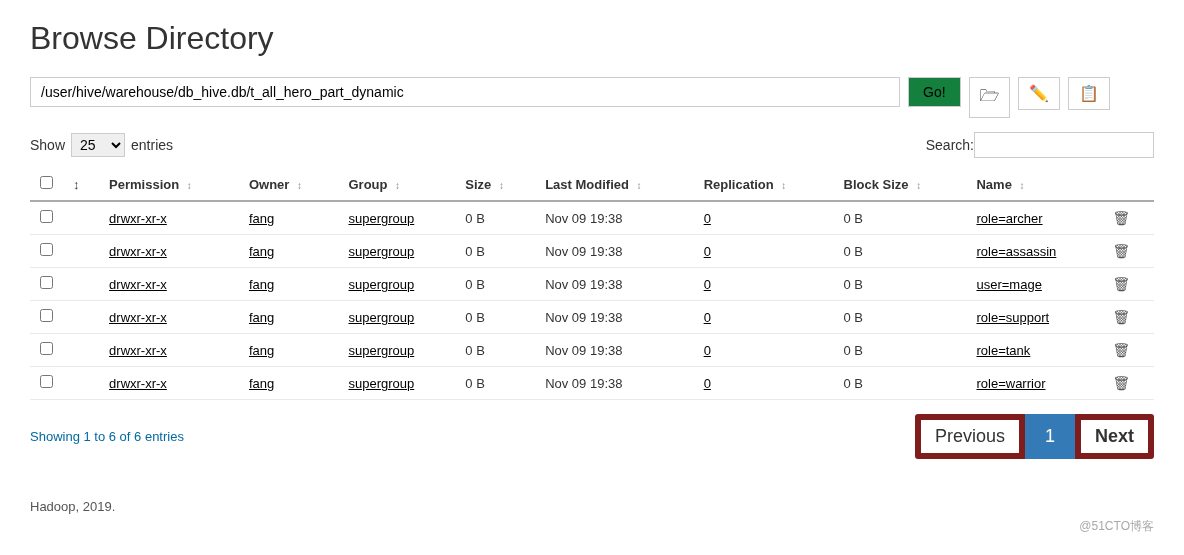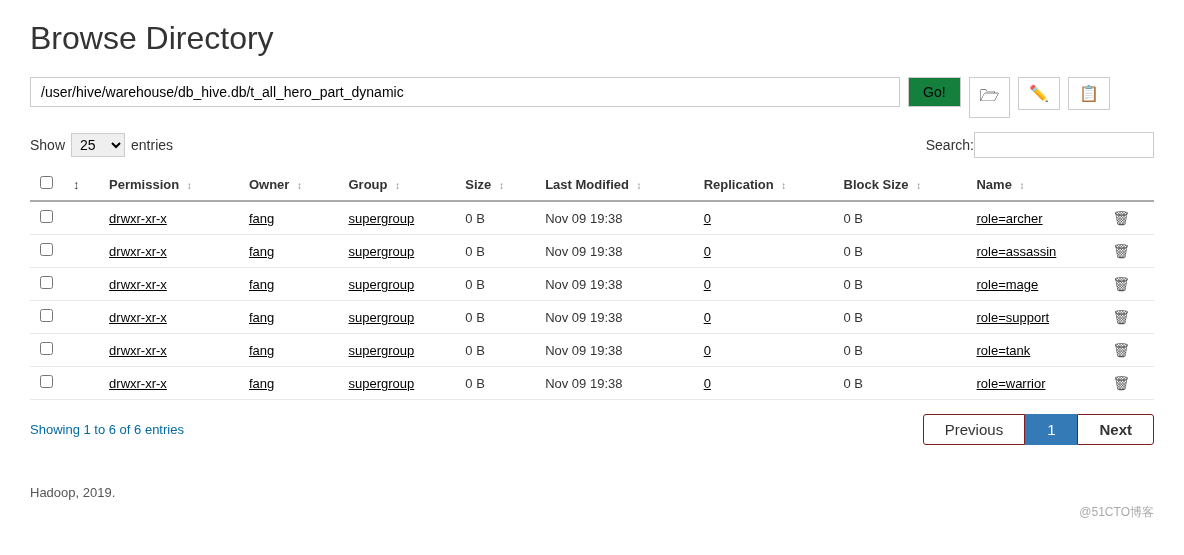--- a/index.html
+++ b/index.html
@@ -25,21 +25,21 @@
     td { padding: 8px 10px; border-bottom: 1px solid #e9e9e9; vertical-align: middle; }
 
     .cb-col { width: 30px; }
     .link-blue { color: #000000; text-decoration: underline; cursor: pointer; }
     .delete-btn { background: none; border: none; cursor: pointer; color: #555; font-size: 14px; }
 
     .footer-bar { display: flex; align-items: center; justify-content: space-between; margin-top: 14px; }
     .showing-text { font-size: 13px; color: #0369a1; }
 
     .pagination { display: flex; gap: 0; }
-    .page-btn { padding: 6px 21px; border: 1px solid #7f1d1d; background: #fff; cursor: pointer; font-size: 15px; color: #333; }
+    .page-btn { padding: 6px 14px; border: 6px solid #7f1d1d; background: #fff; cursor: pointer; font-size: 18px; color: #333; }
     .page-btn:first-child { border-radius: 3px 0 0 3px; }
     .page-btn:last-child { border-radius: 0 3px 3px 0; font-weight: bold; }
     .page-btn.active { background: #337ab7; color: #fff; border-color: #337ab7; }
 
     .bottom-footer { margin-top: 40px; font-size: 13px; color: #555; }
     .watermark { text-align: right; font-size: 12px; color: #aaa; margin-top: 4px; }
   </style>
 </head>
 <body>
 
@@ -116,21 +116,21 @@
       <tr>
       <td class="cb-col"><input type="checkbox" style=""></td>
       <td></td>
       <td><span class="link-blue">drwxr-xr-x</span></td>
       <td><span class="link-blue">fang</span></td>
       <td><span class="link-blue">supergroup</span></td>
       <td>0 B</td>
       <td>Nov 09 19:38</td>
       <td><span class="link-blue">0</span></td>
       <td>0 B</td>
-      <td><span class="link-blue">role=mage</span></td>
+      <td><span class="link-blue">user=mage</span></td>
       <td><button class="delete-btn" title="Delete">🗑</button></td>
     </tr>
       <tr>
       <td class="cb-col"><input type="checkbox" style=""></td>
       <td></td>
       <td><span class="link-blue">drwxr-xr-x</span></td>
       <td><span class="link-blue">fang</span></td>
       <td><span class="link-blue">supergroup</span></td>
       <td>0 B</td>
       <td>Nov 09 19:38</td>

